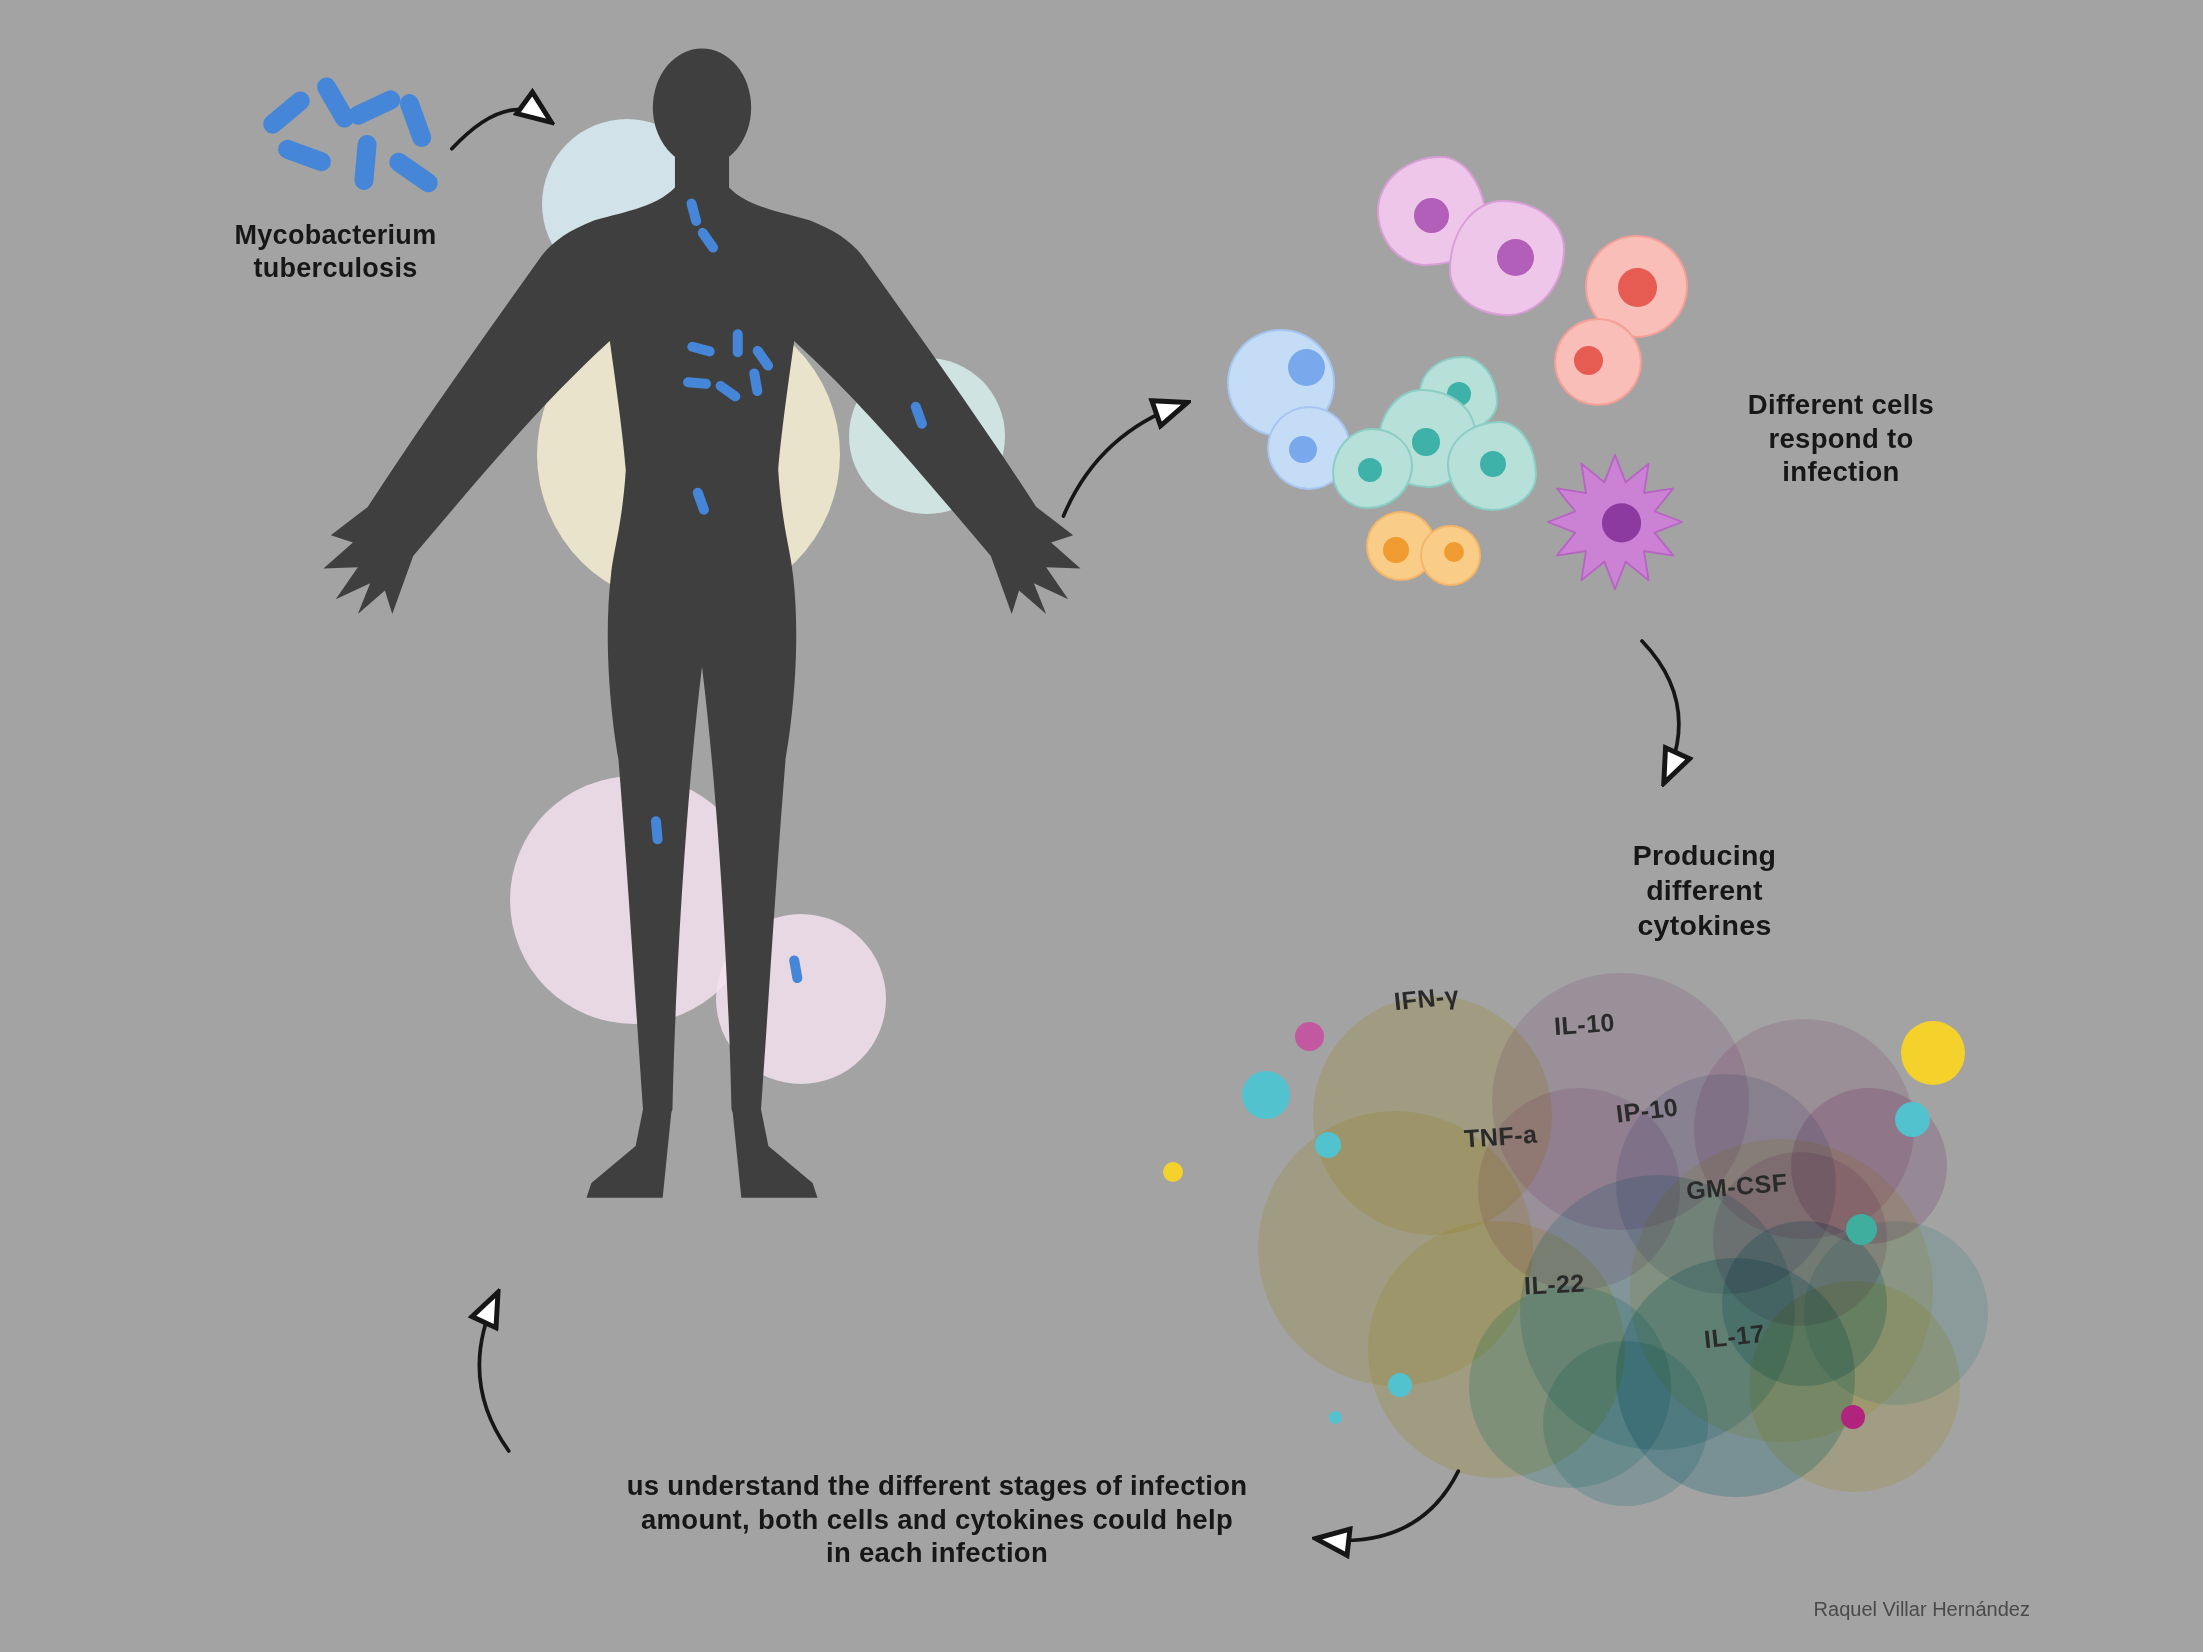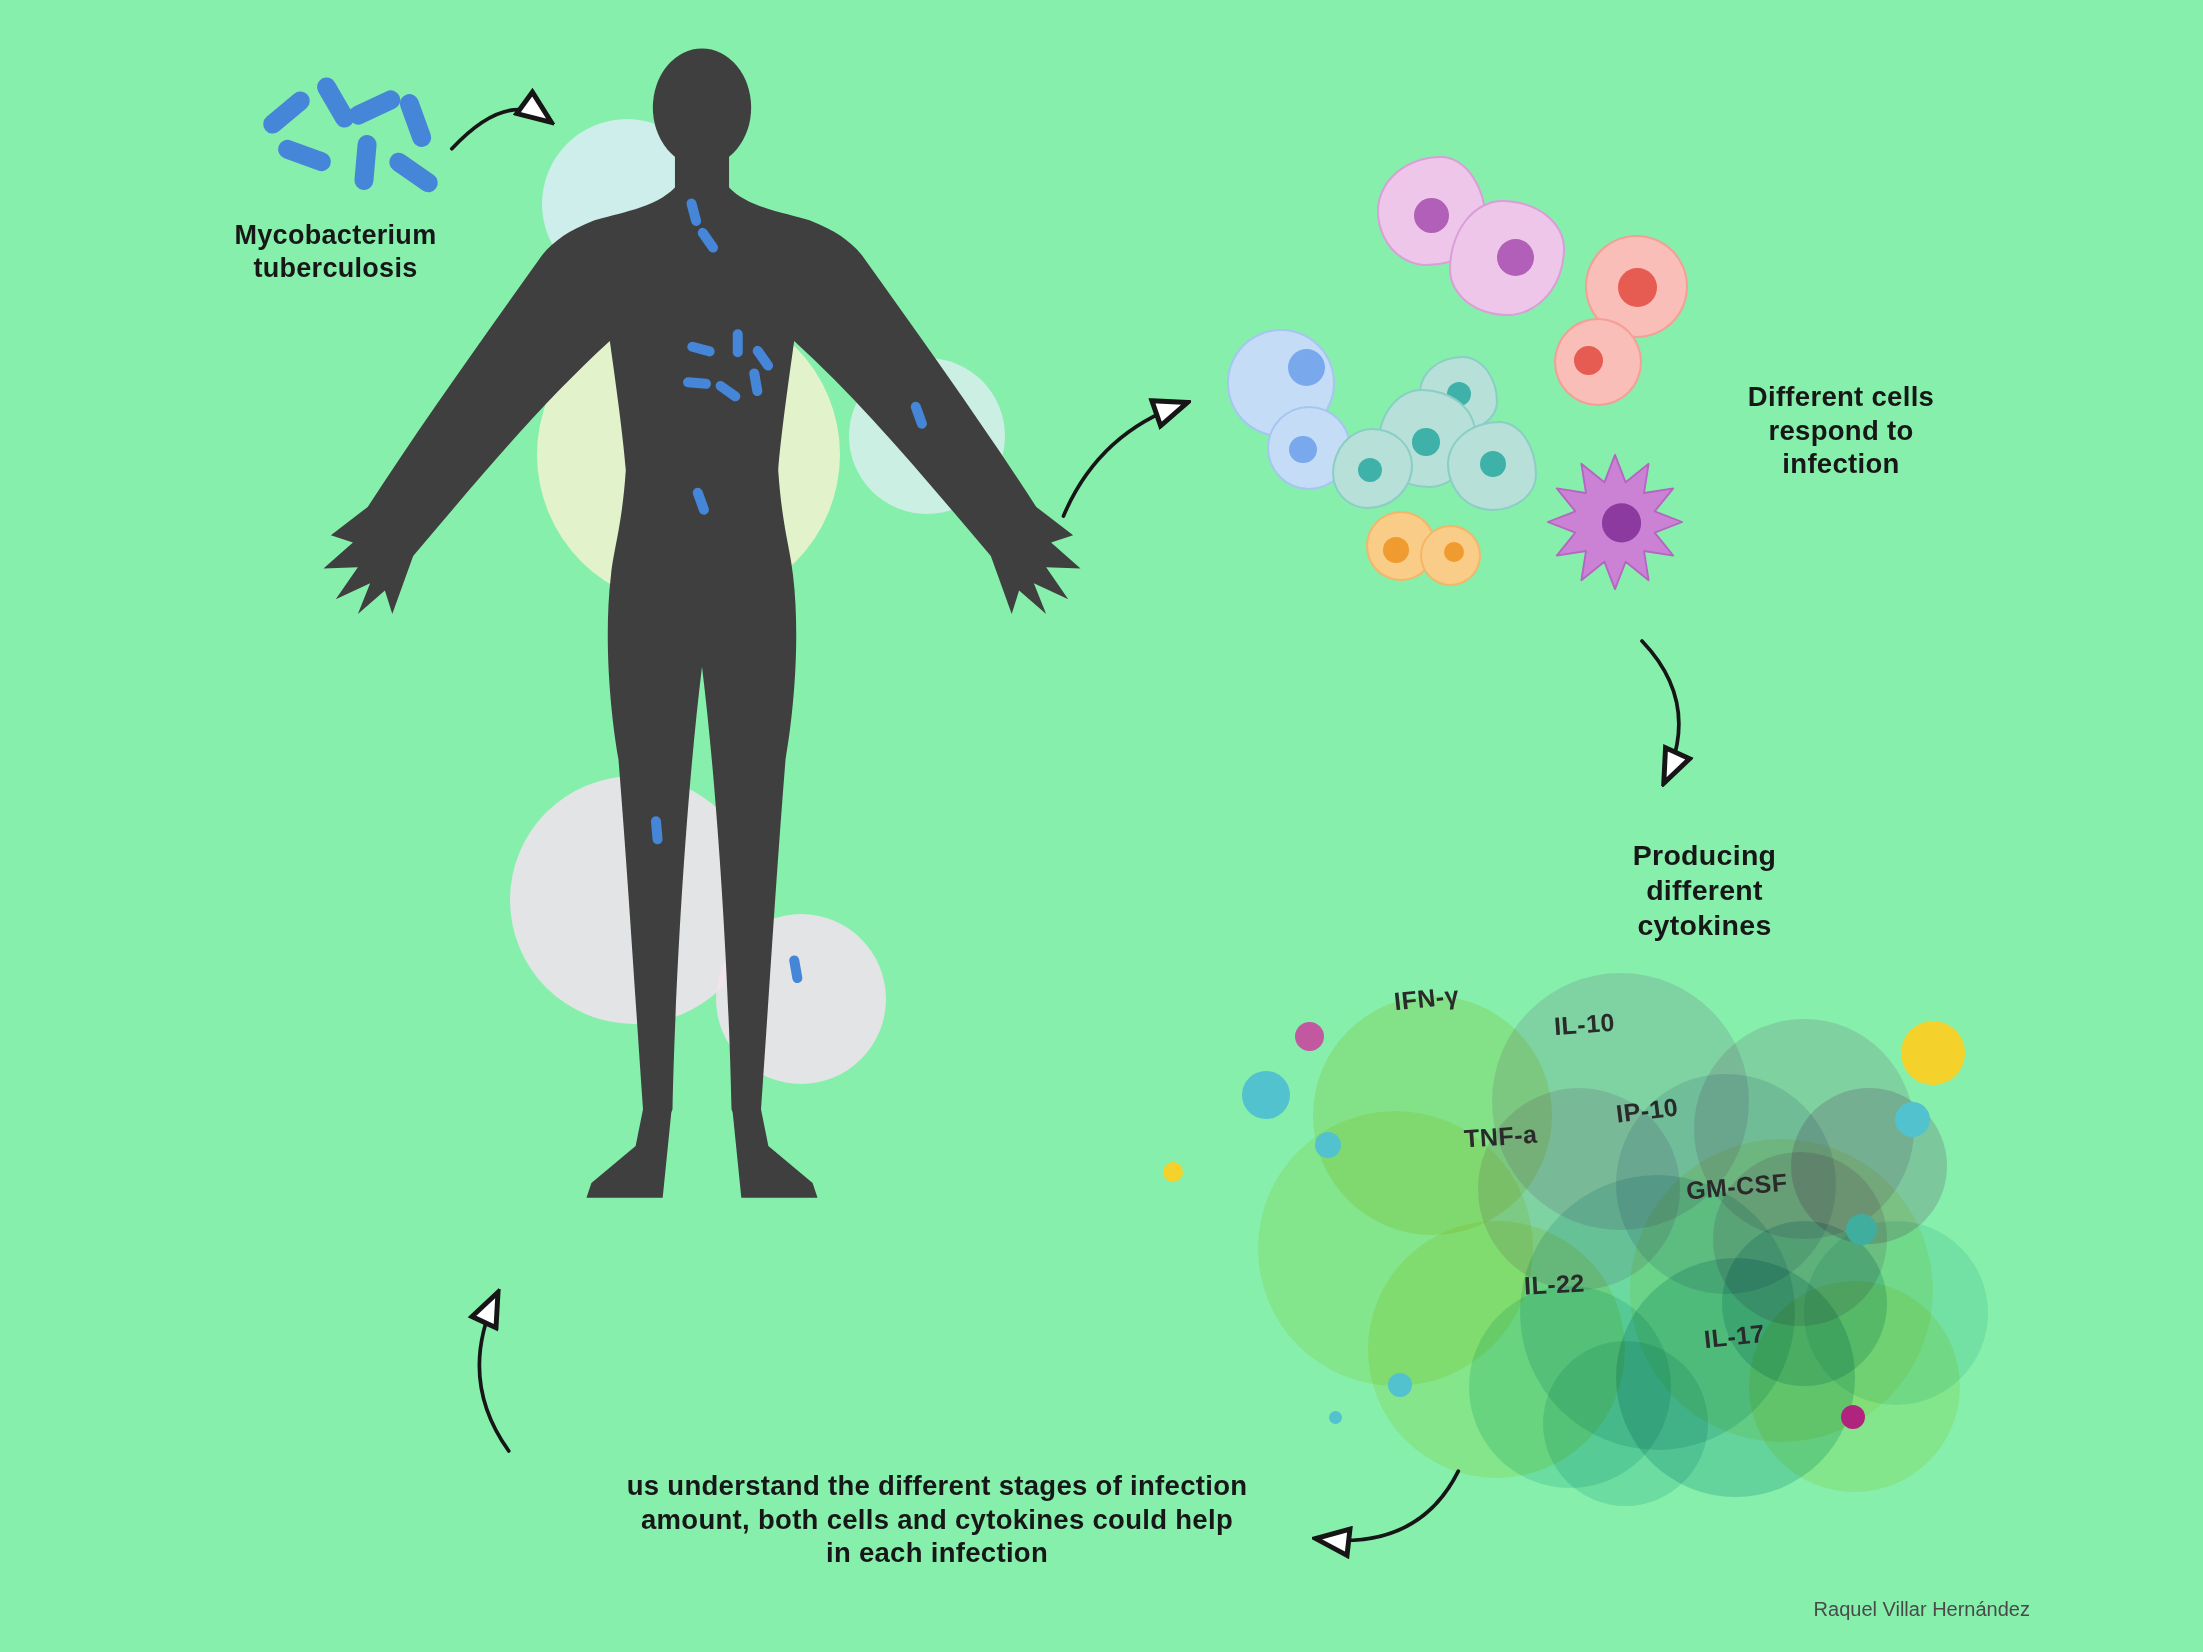--- a/index.html
+++ b/index.html
@@ -1,17 +1,17 @@
 <!DOCTYPE html>
 <html style="font-size:14.7px"><head>
 <meta charset="utf-8">
 <style>
   html,body{margin:0;padding:0;background:#ffffff;}
   #canvas{
-    position:relative;width:2204px;height:1653px;background:#86efac;
+    position:relative;width:2204px;height:1653px;background:#a3a3a3;
     font-family:"Liberation Sans", sans-serif;color:#1e1e1e;overflow:hidden;
   }
   .pastel{position:absolute;border-radius:50%;}
   .abs{position:absolute;}
   .caption{position:absolute;font-weight:600;text-align:center;letter-spacing:0.3px;line-height:1.22;color:#171717;}
   .caption div{white-space:nowrap;}
   .cap-sm{font-size:27px;}
   .cap-md{font-size:27.5px;}
   .cap-lg{font-size:28.5px;}
   .cytokine-label{position:absolute;font-size:25px;font-weight:600;color:#2a2a2a;z-index:5;letter-spacing:0.5px;white-space:nowrap;}
@@ -115,21 +115,21 @@
   </div>
   <svg class="abs" style="left:1545px;top:452px;" width="140" height="140" viewBox="0 0 150 150">
     <path stroke="#b665c2" stroke-width="2" stroke-linejoin="round" d="
       M147 75 L117.5 86.4 L137.4 111 L106.1 106.1 L111 137.4 L86.4 117.5
       L75 147 L63.6 117.5 L39 137.4 L43.9 106.1 L12.6 111 L32.5 86.4
       L3 75 L32.5 63.6 L12.6 39 L43.9 43.9 L39 12.6 L63.6 32.5
       L75 3 L86.4 32.5 L111 12.6 L106.1 43.9 L137.4 39 L117.5 63.6 Z" fill="#cb82d4"></path>
     <circle cx="82" cy="76" r="21" fill="#8d3aa0"></circle>
   </svg>
 
-  <div class="caption cap-md" style="left:1694px;top:380px;width:294px;">
+  <div class="caption cap-md" style="left:1694px;top:388px;width:294px;">
     <div>Different cells</div>
     <div>respond to</div>
     <div>infection</div>
   </div>
 
   <div class="caption cap-lg" style="left:1567px;top:838px;width:275px;">
     <div>Producing</div>
     <div>different</div>
     <div>cytokines</div>
   </div>

